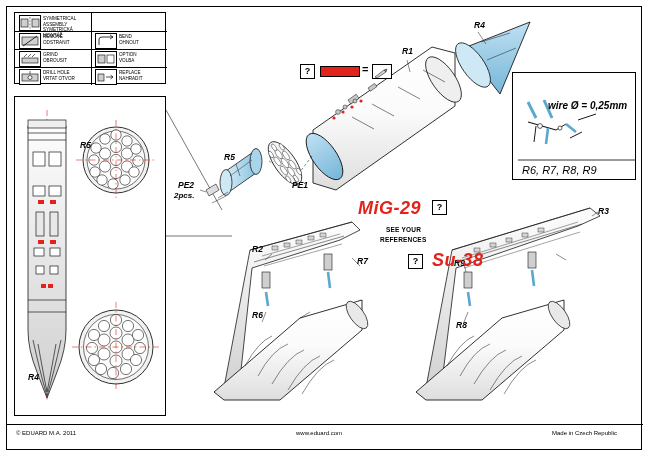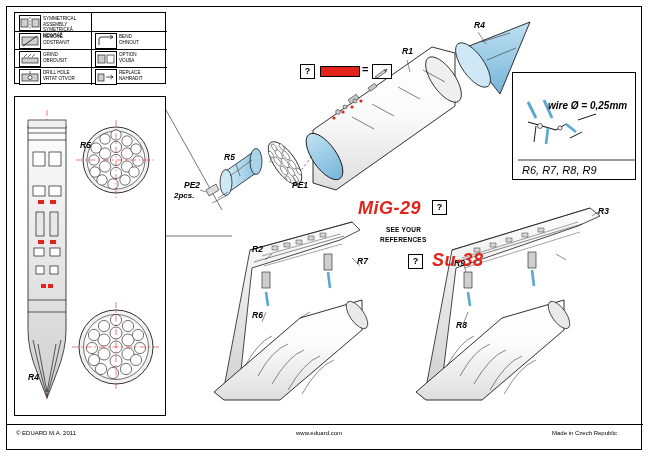--- a/index.html
+++ b/index.html
@@ -416,21 +416,21 @@
       <path d="M566 260 L556 254"></path>
       <path d="M598 212 L592 216"></path>
       <path d="M464 322 L468 312"></path>
     </g>
   </svg>
 
   <span class="tag" style="left:402px;top:46px">R1</span>
   <span class="tag" style="left:474px;top:20px">R4</span>
   <span class="tag" style="left:224px;top:152px">R5</span>
   <span class="tag" style="left:292px;top:180px">PE1</span>
-  <span class="tag" style="left:184px;top:180px">PE2</span>
+  <span class="tag" style="left:178px;top:180px">PE2</span>
   <span class="lbl" style="left:174px;top:191px;font-style:italic;font-weight:bold">2pcs.</span>
 
   <span class="tag" style="left:80px;top:140px">R5</span>
   <span class="tag" style="left:28px;top:372px">R4</span>
 
   <span class="tag" style="left:252px;top:244px">R2</span>
   <span class="tag" style="left:357px;top:256px">R7</span>
   <span class="tag" style="left:252px;top:310px">R6</span>
   <span class="tag" style="left:454px;top:258px">R9</span>
   <span class="tag" style="left:598px;top:206px">R3</span>

